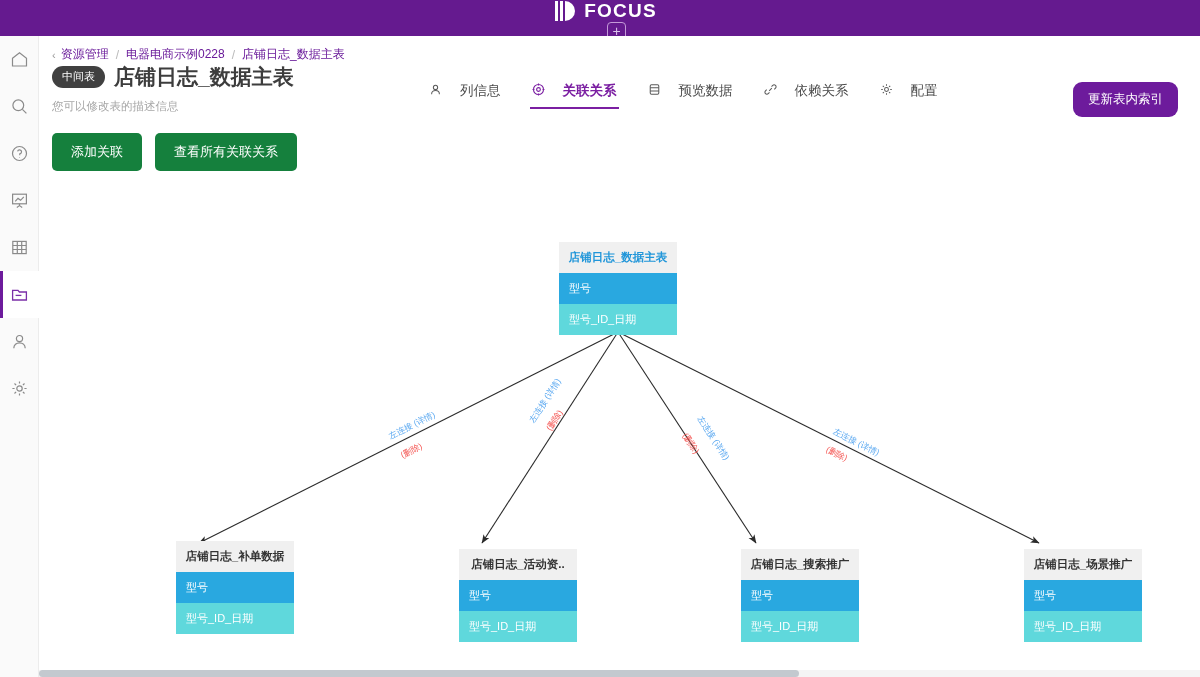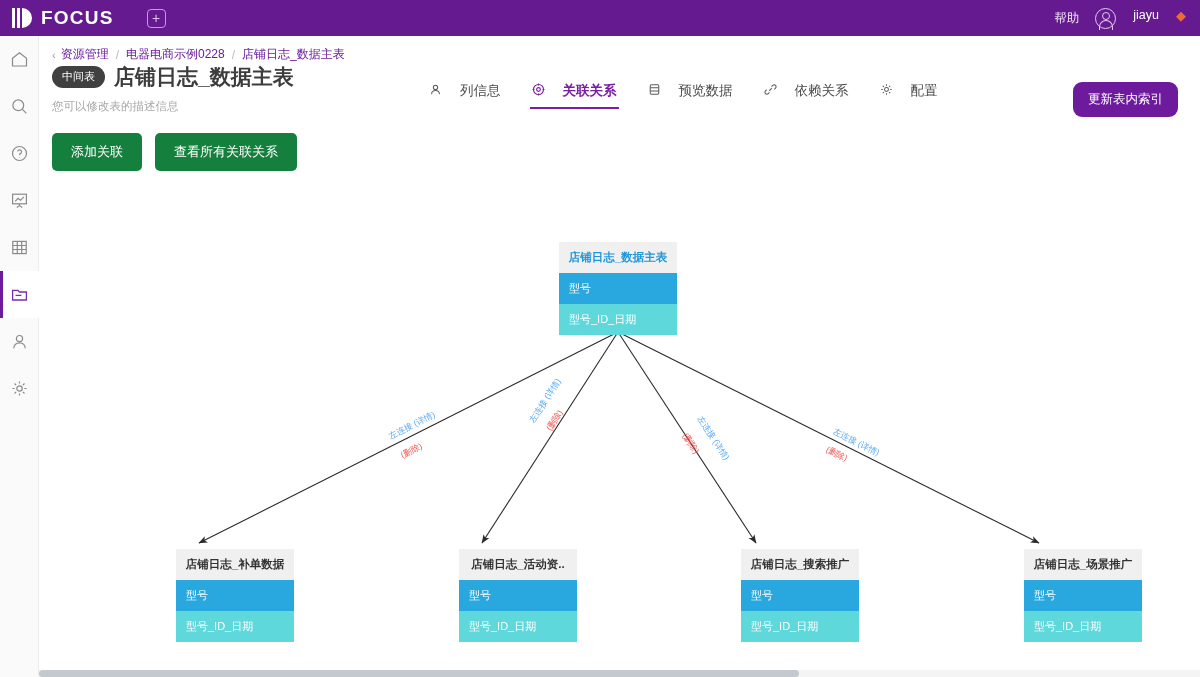--- a/index.html
+++ b/index.html
@@ -5,21 +5,21 @@
   * { margin:0; padding:0; box-sizing:border-box; }
   html, body {
     width:1200px; height:677px;
     font-family:"Liberation Sans", sans-serif;
     background:#ffffff; overflow:hidden;
   }
 
   
   .topbar{
     position:absolute; left:0; top:0; width:1200px; height:36px;
-    background:#651a8f; display:flex; align-items:center;
+    background:#651a8f; display:flex; align-items:center;flex-direction:column;
   }
   .logo-wrap{ display:flex; align-items:center; margin-left:12px; gap:7px; }
   .logo-mark{ width:22px; height:22px; position:relative; }
   .logo-mark i{ position:absolute; background:#fff; }
   .lm1{ left:0; top:1px; width:3px; height:20px; }
   .lm2{ left:5px; top:1px; width:3px; height:20px; }
   .lm3{ left:10px; top:1px; width:10px; height:20px;
         border-radius:0 10px 10px 0; }
   .logo-text{
     color:#fff; font-size:19px; letter-spacing:1.2px; font-weight:600;
@@ -336,21 +336,21 @@
       <line x1="579" y1="146" x2="717" y2="357" stroke="#2b2b2b" stroke-width="1.1" marker-end="url(#arrow)"></line>
       <line x1="579" y1="146" x2="1000" y2="357" stroke="#2b2b2b" stroke-width="1.1" marker-end="url(#arrow)"></line>
     </svg>
 
     <div class="node center" style="left:520px; top:56px;">
       <div class="nh">店铺日志_数据主表</div>
       <div class="r1">型号</div>
       <div class="r2">型号_ID_日期</div>
     </div>
 
-    <div class="node" style="left:137px; top:363px;">
+    <div class="node" style="left:137px; top:355px;">
       <div class="nh">店铺日志_补单数据</div>
       <div class="r1">型号</div>
       <div class="r2">型号_ID_日期</div>
     </div>
     <div class="node" style="left:420px; top:363px;">
       <div class="nh">店铺日志_活动资..</div>
       <div class="r1">型号</div>
       <div class="r2">型号_ID_日期</div>
     </div>
     <div class="node" style="left:702px; top:363px;">

